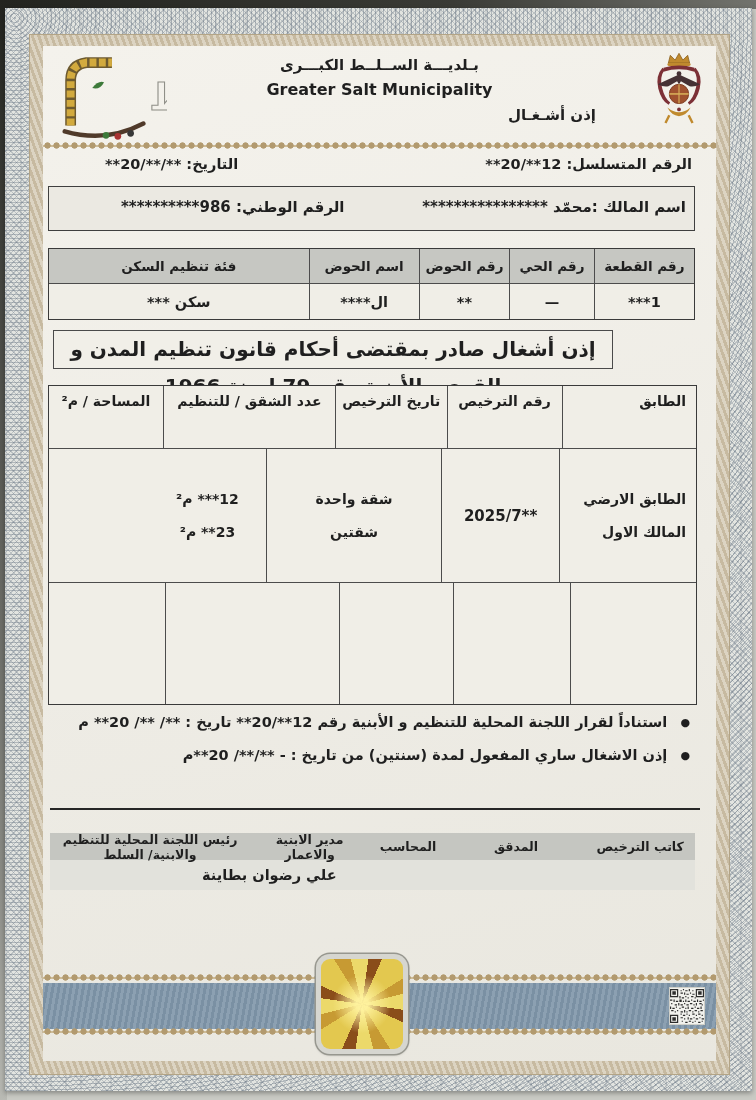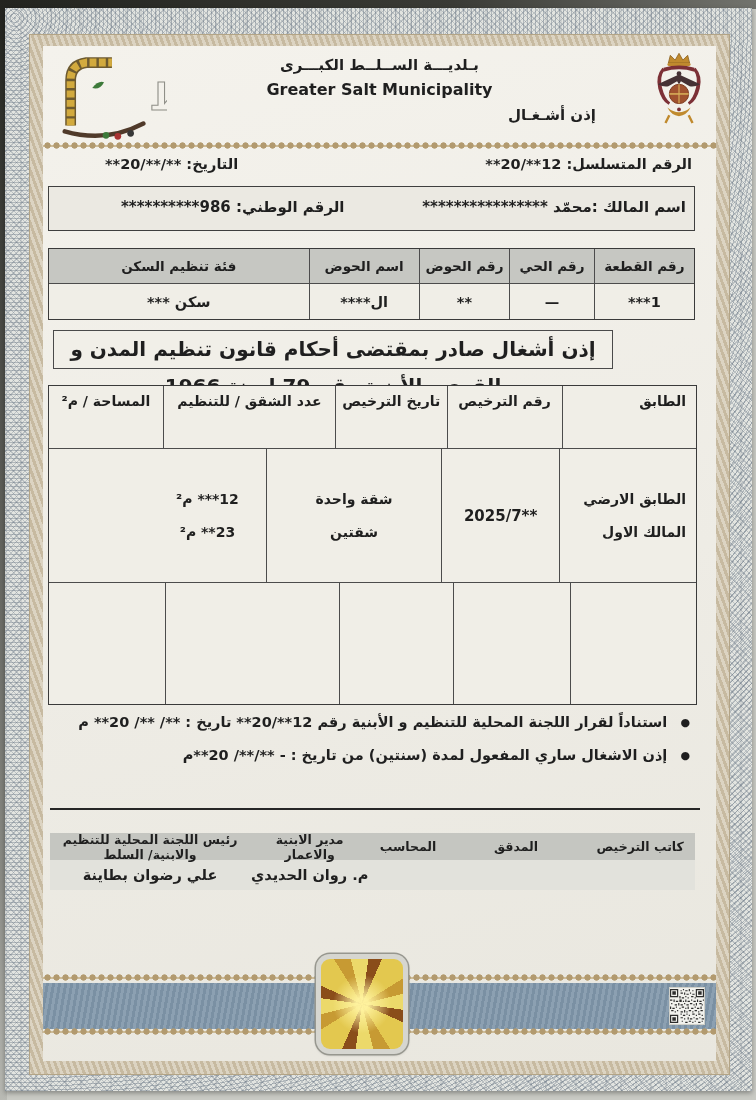--- a/index.html
+++ b/index.html
@@ -259,21 +259,20 @@
           <div class="tcell" style="width:17%">كاتب الترخيص</div>
           <div class="tcell" style="width:21.5%">المدقق</div>
           <div class="tcell" style="width:12%">المحاسب</div>
           <div class="tcell" style="width:18.5%">مدير الابنية والاعمار</div>
           <div class="tcell" style="width:31%">رئيس اللجنة المحلية للتنظيم والابنية/ السلط</div>
         </div>
         <div class="trow sig-v">
           <div class="tcell" style="width:17%"></div>
           <div class="tcell" style="width:21.5%"></div>
           <div class="tcell" style="width:12%"></div>
-          <div class="tcell" style="width:18.5%">م. روان الحديدي</div>
           <div class="tcell" style="width:31%">علي رضوان بطاينة</div>
         </div>
       </div>
 
       <div class="scallop s2"></div>
       <div class="band"></div>
       <div class="scallop s3"></div>
 
       <svg class="qr" viewBox="0 0 29 29">
         <rect width="29" height="29" fill="#f2f2ee"></rect>

